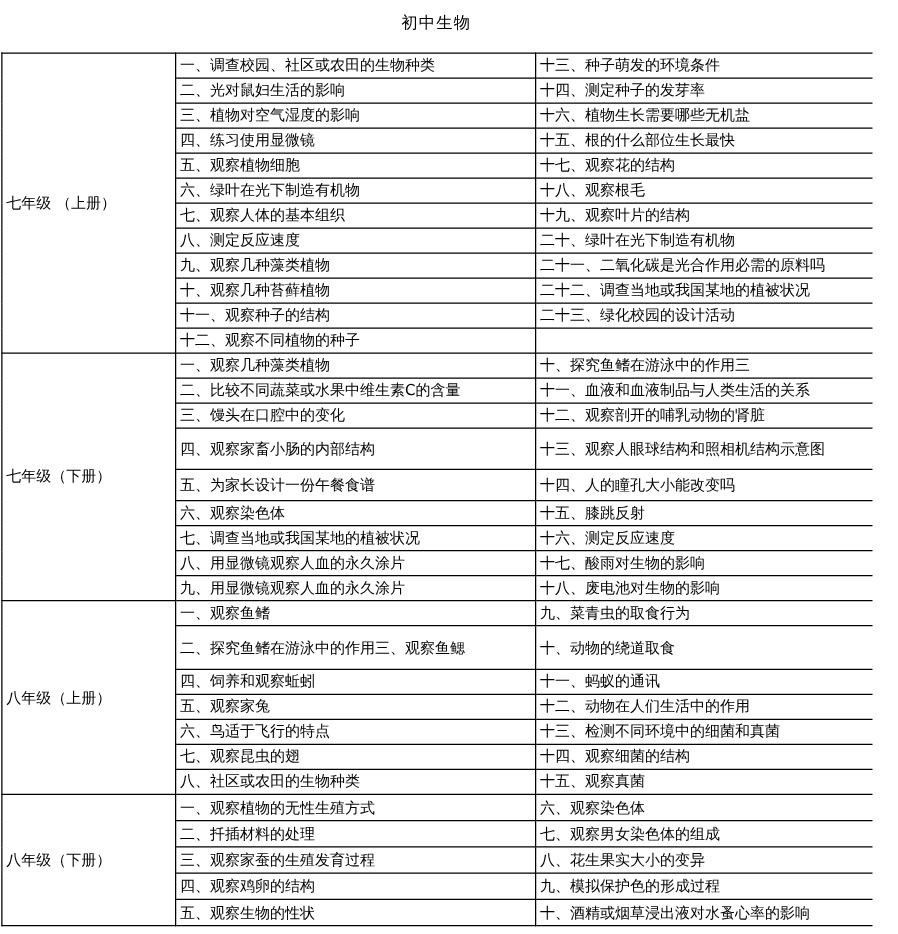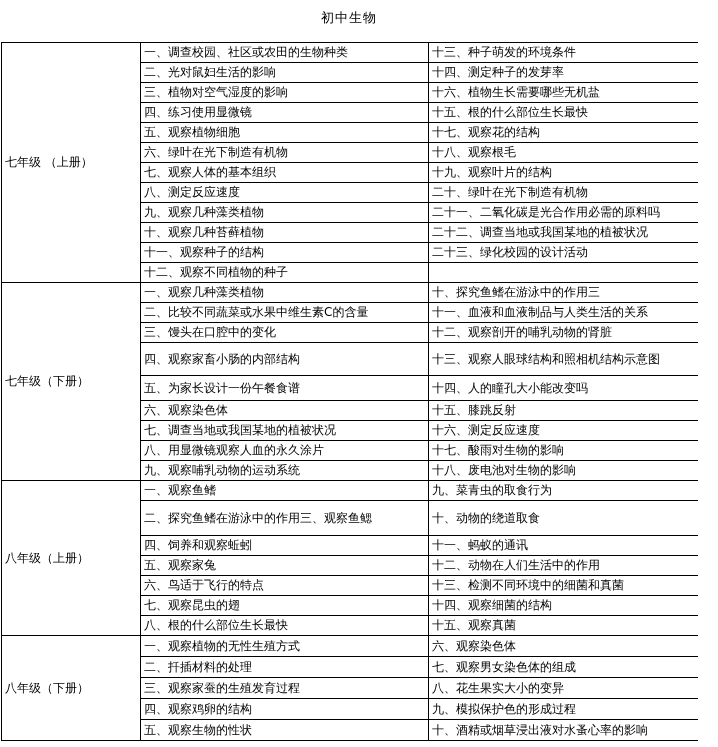--- a/index.html
+++ b/index.html
@@ -144,21 +144,21 @@
       </tr>
       <tr>
         <td>七、调查当地或我国某地的植被状况</td>
         <td>十六、测定反应速度</td>
       </tr>
       <tr>
         <td>八、用显微镜观察人血的永久涂片</td>
         <td>十七、酸雨对生物的影响</td>
       </tr>
       <tr>
-        <td>九、观察哺乳动物的运动系统</td>
+        <td>九、用显微镜观察人血的永久涂片</td>
         <td>十八、废电池对生物的影响</td>
       </tr>
     </tbody>
     <tbody>
       <tr>
         <td class="grade-label" rowspan="7">八年级（上册）</td>
         <td>一、观察鱼鳍</td>
         <td>九、菜青虫的取食行为</td>
       </tr>
       <tr class="h35">
@@ -175,21 +175,21 @@
       </tr>
       <tr>
         <td>六、鸟适于飞行的特点</td>
         <td>十三、检测不同环境中的细菌和真菌</td>
       </tr>
       <tr>
         <td>七、观察昆虫的翅</td>
         <td>十四、观察细菌的结构</td>
       </tr>
       <tr>
-        <td>八、根的什么部位生长最快</td>
+        <td>八、社区或农田的生物种类</td>
         <td>十五、观察真菌</td>
       </tr>
     </tbody>
     <tbody>
       <tr class="h21">
         <td class="grade-label" rowspan="5">八年级（下册）</td>
         <td>一、观察植物的无性生殖方式</td>
         <td>六、观察染色体</td>
       </tr>
       <tr class="h21">

